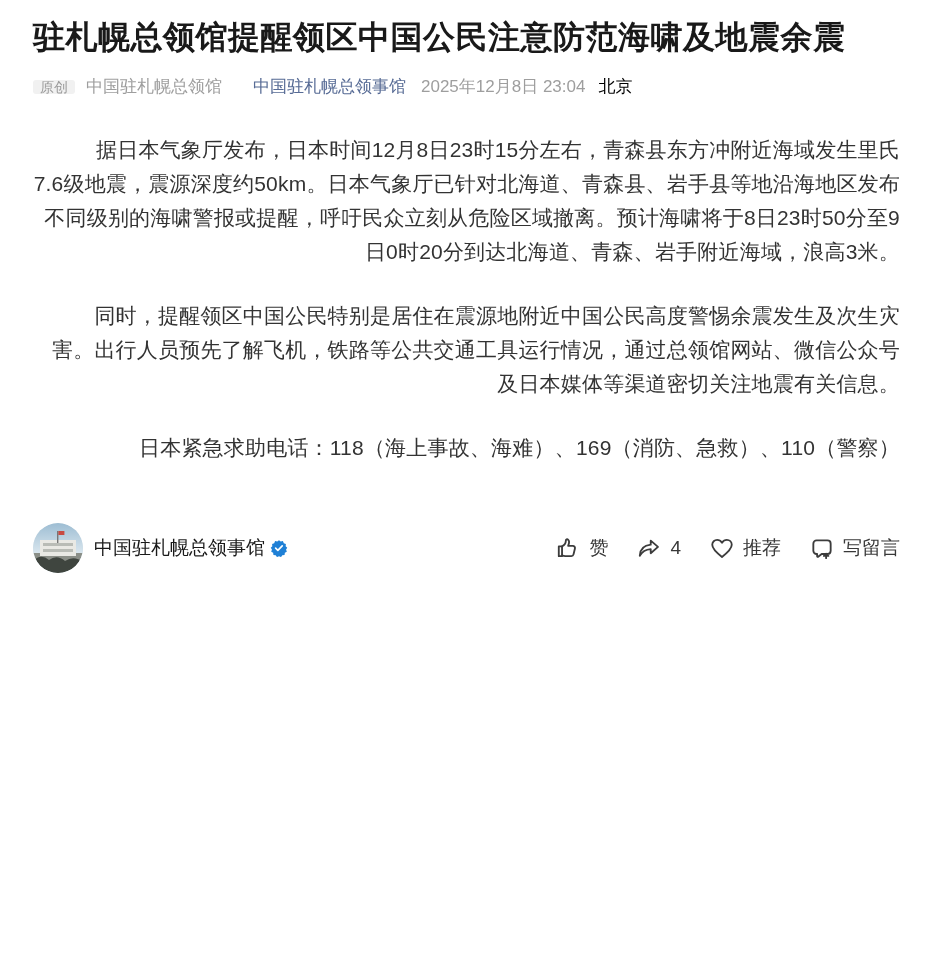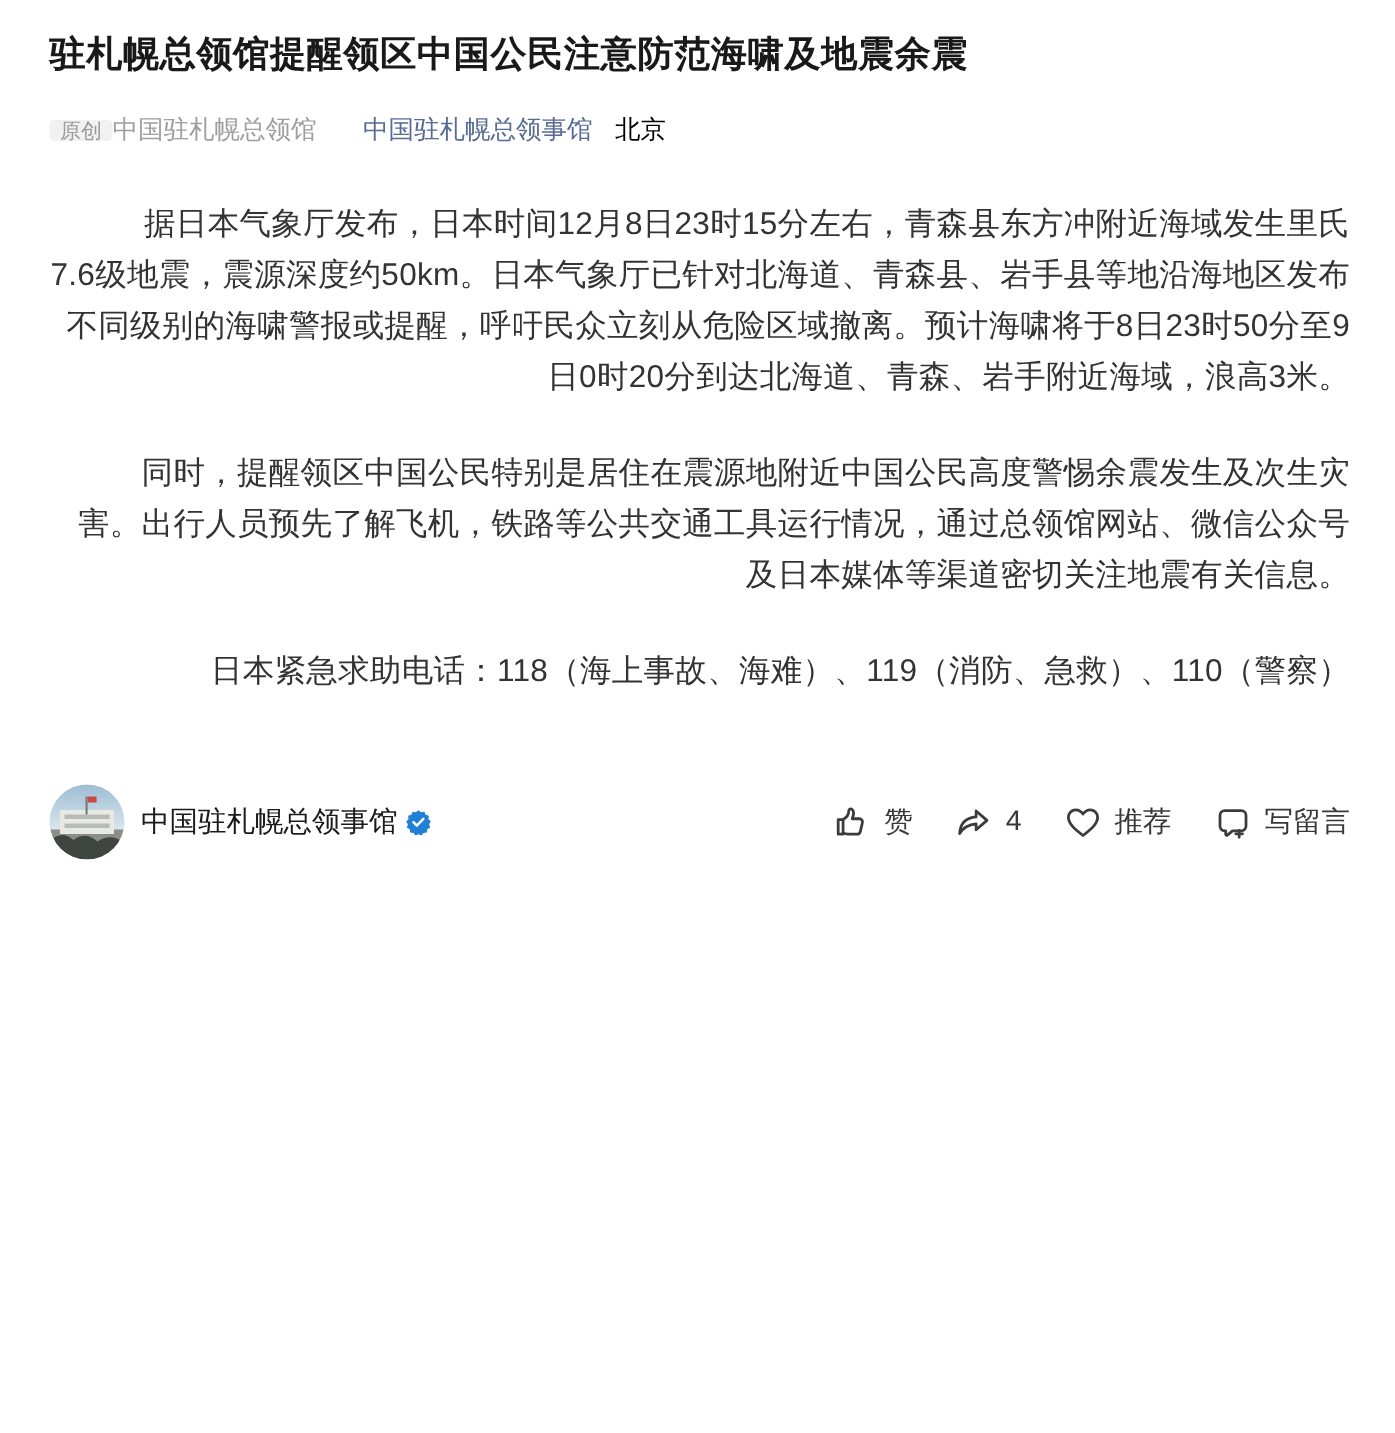--- a/index.html
+++ b/index.html
@@ -8,21 +8,21 @@
     width: 930px;
     min-height: 955px;
     font-family: "Liberation Sans", "DejaVu Sans", sans-serif;
     color: #333333;
     margin: 0 auto;
   }
   .article {
     padding: 20px 30px 14px 33px;
   }
   .article-title {
-    font-size: 24px;
+    font-size: 32px;
     line-height: 34px;
     font-weight: bold;
     color: #191919;
     letter-spacing: 0.5px;
   }
   .meta-row {
     margin-top: 21px;
     display: flex;
     align-items: center;
     font-size: 17px;
@@ -30,20 +30,21 @@
     white-space: nowrap;
   }
   .original-badge {
     display: inline-block;
     font-size: 14px;
     line-height: 1;
     padding: 0 7px;
     background: #f1f1f1;
     color: #9a9a9a;
     border-radius: 3px;
+    margin-right: 11px;
     cursor: pointer;
   }
   .meta-author {
     color: #9e9e9e;
     margin-right: 31px;
     cursor: pointer;
   }
   .meta-account {
     color: #576b95;
     margin-right: 15px;
@@ -126,27 +127,28 @@
 <body>
 
 <div class="article">
 
   <h1 class="article-title">驻札幌总领馆提醒领区中国公民注意防范海啸及地震余震</h1>
 
   <div class="meta-row">
     <span class="original-badge">原创</span>
     <span class="meta-author">中国驻札幌总领馆</span>
     <span class="meta-account">中国驻札幌总领事馆</span>
+    <span class="meta-date">2025年12月8日 23:04</span>
     <span class="meta-location">北京</span>
   </div>
 
   <div class="article-body">
     <p>据日本气象厅发布，日本时间12月8日23时15分左右，青森县东方冲附近海域发生里氏7.6级地震，震源深度约50km。日本气象厅已针对北海道、青森县、岩手县等地沿海地区发布不同级别的海啸警报或提醒，呼吁民众立刻从危险区域撤离。预计海啸将于8日23时50分至9日0时20分到达北海道、青森、岩手附近海域，浪高3米。</p>
     <p>同时，提醒领区中国公民特别是居住在震源地附近中国公民高度警惕余震发生及次生灾害。出行人员预先了解飞机，铁路等公共交通工具运行情况，通过总领馆网站、微信公众号及日本媒体等渠道密切关注地震有关信息。</p>
-    <p>日本紧急求助电话：118（海上事故、海难）、119（消防、急救）、110（警察）</p>
+    <p>日本紧急求助电话：118（海上事故、海难）、169（消防、急救）、110（警察）</p>
   </div>
 
   <div class="article-footer">
 
     <div class="profile">
       <span class="avatar">
         <svg viewBox="0 0 50 50">
           <defs>
             <clipPath id="avclip">
                 <circle cx="25" cy="25" r="25"></circle>

